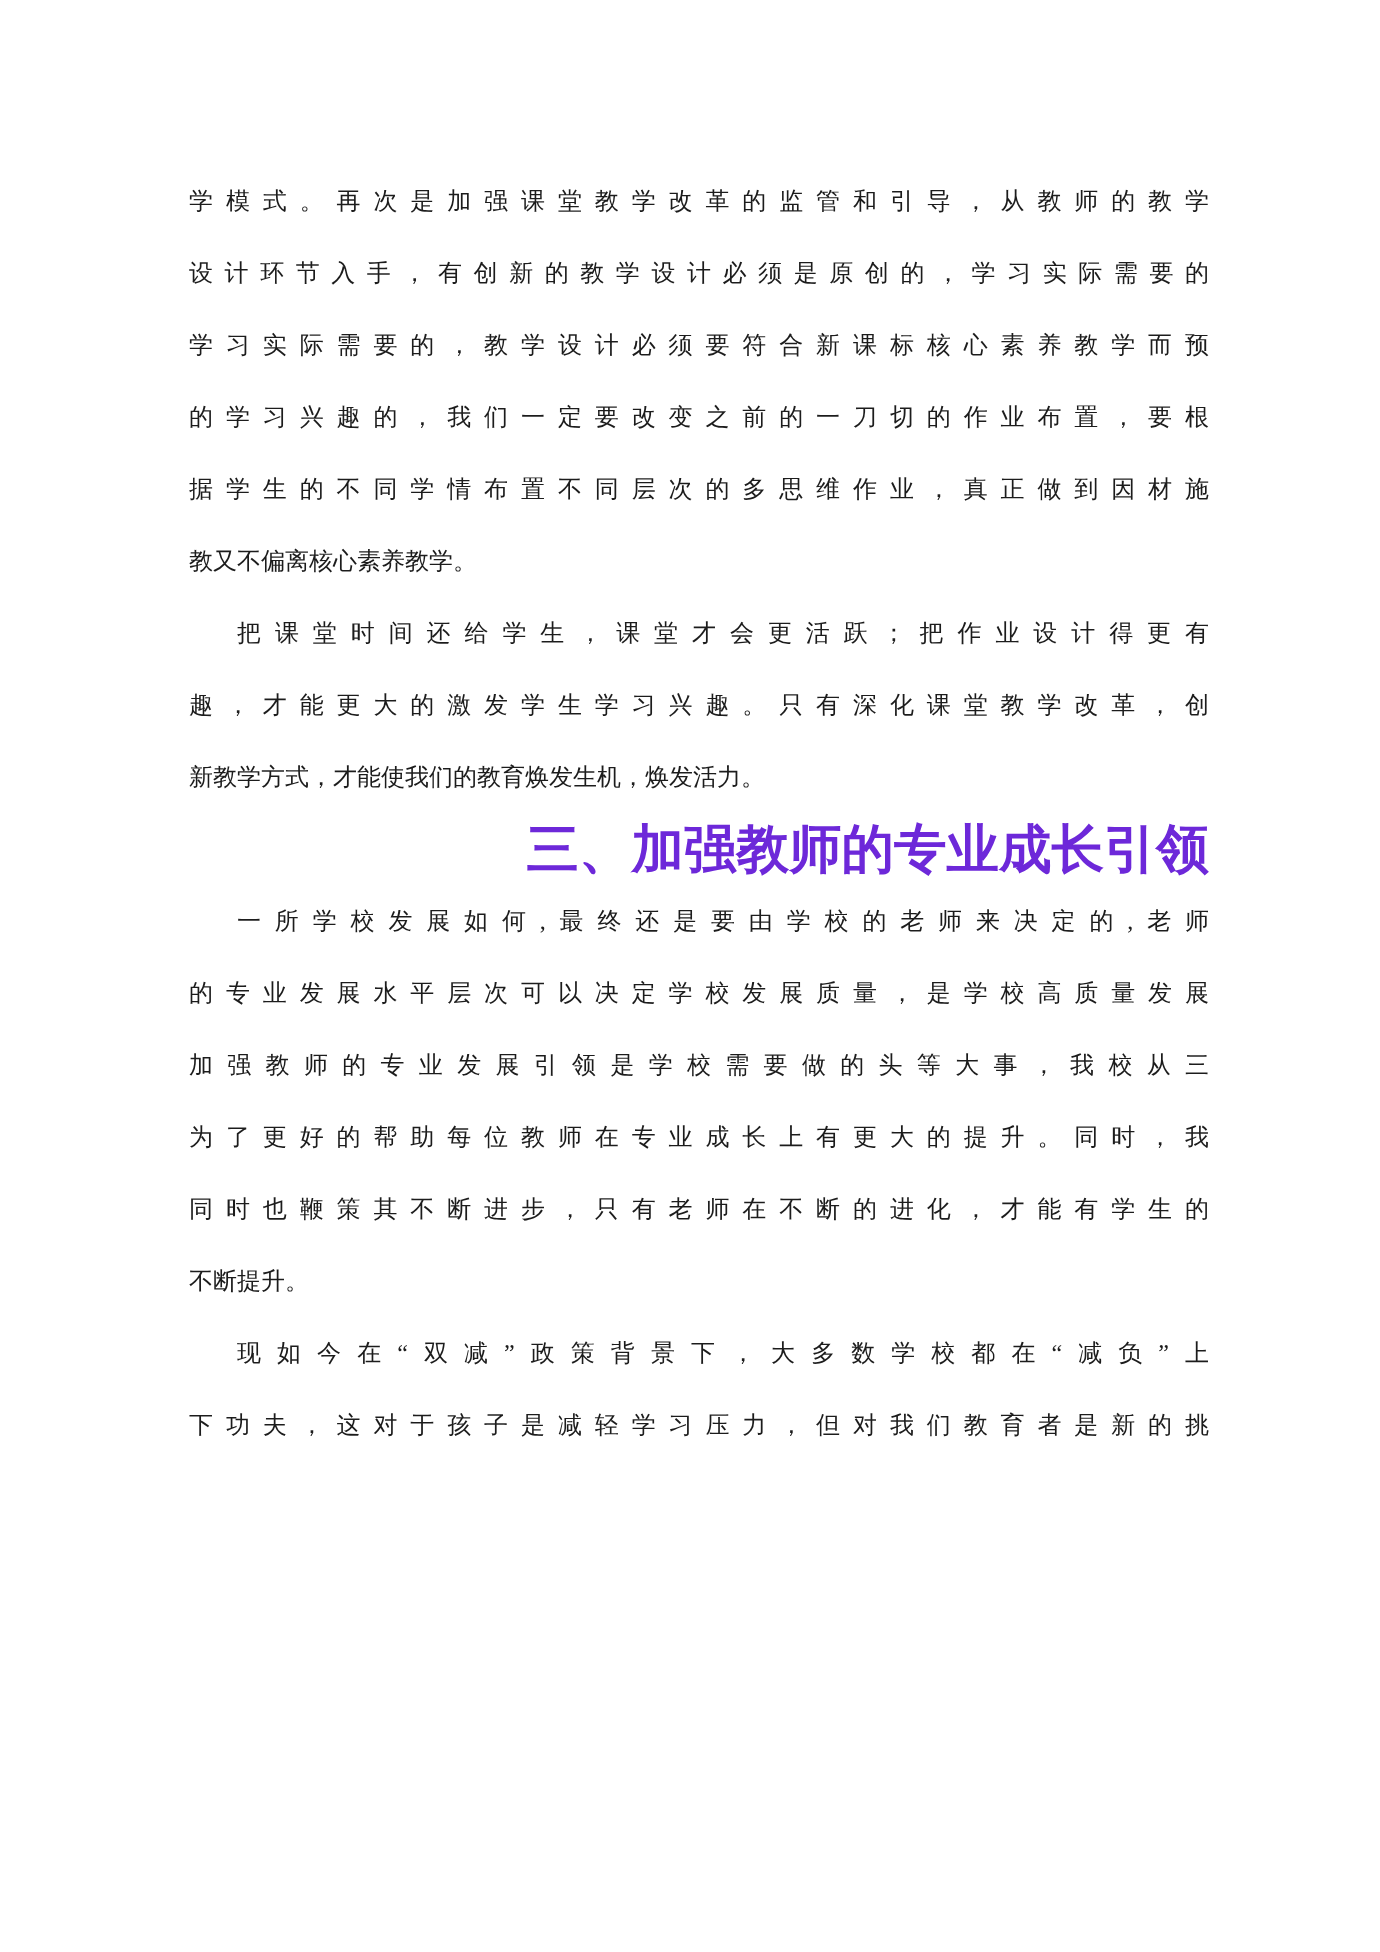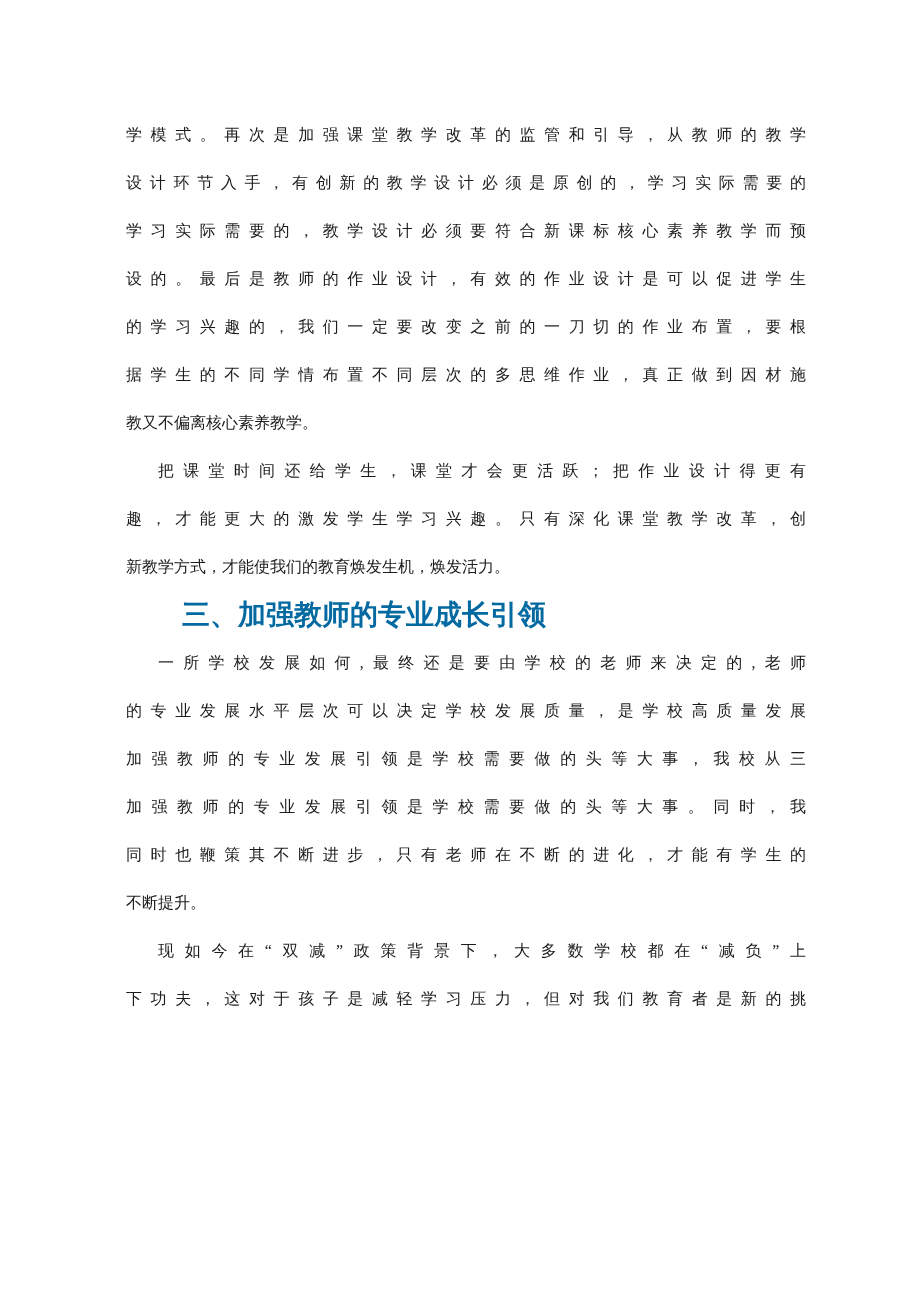--- a/index.html
+++ b/index.html
@@ -35,42 +35,42 @@
     text-align: justify;
     text-align-last: justify;
     text-justify: inter-character;
   }
   .line.indent {
     text-indent: 2em;
   }
   .line.heading {
     font-family: "Liberation Sans", "DejaVu Sans", sans-serif;
     font-weight: bold;
-    font-size: 28px;
-    color: #0369a1;
+    font-size: 35px;
+    color: #6d28d9;
+    text-align: right;
   }
 </style>
 </head>
 <body>
 
 <div class="page">
   <div class="content">
       <div class="line justify">学模式。再次是加强课堂教学改革的监管和引导，从教师的教学</div>
       <div class="line justify">设计环节入手，有创新的教学设计必须是原创的，学习实际需要的</div>
       <div class="line justify">学习实际需要的，教学设计必须要符合新课标核心素养教学而预</div>
-      <div class="line justify">设的。最后是教师的作业设计，有效的作业设计是可以促进学生</div>
       <div class="line justify">的学习兴趣的，我们一定要改变之前的一刀切的作业布置，要根</div>
       <div class="line justify">据学生的不同学情布置不同层次的多思维作业，真正做到因材施</div>
       <div class="line">教又不偏离核心素养教学。</div>
       <div class="line justify indent">把课堂时间还给学生，课堂才会更活跃；把作业设计得更有</div>
       <div class="line justify">趣，才能更大的激发学生学习兴趣。只有深化课堂教学改革，创</div>
       <div class="line">新教学方式，才能使我们的教育焕发生机，焕发活力。</div>
       <div class="line heading indent">三、加强教师的专业成长引领</div>
       <div class="line justify indent">一所学校发展如何,最终还是要由学校的老师来决定的,老师</div>
       <div class="line justify">的专业发展水平层次可以决定学校发展质量，是学校高质量发展</div>
       <div class="line justify">加强教师的专业发展引领是学校需要做的头等大事，我校从三</div>
-      <div class="line justify">加强教师的专业发展引领是学校需要做的头等大事。同时，我</div>
+      <div class="line justify">为了更好的帮助每位教师在专业成长上有更大的提升。同时，我</div>
       <div class="line justify">同时也鞭策其不断进步，只有老师在不断的进化，才能有学生的</div>
       <div class="line">不断提升。</div>
       <div class="line justify indent">现如今在“双减”政策背景下，大多数学校都在“减负”上</div>
       <div class="line justify">下功夫，这对于孩子是减轻学习压力，但对我们教育者是新的挑</div>
     </div>
 </div>
 
 </body></html>

